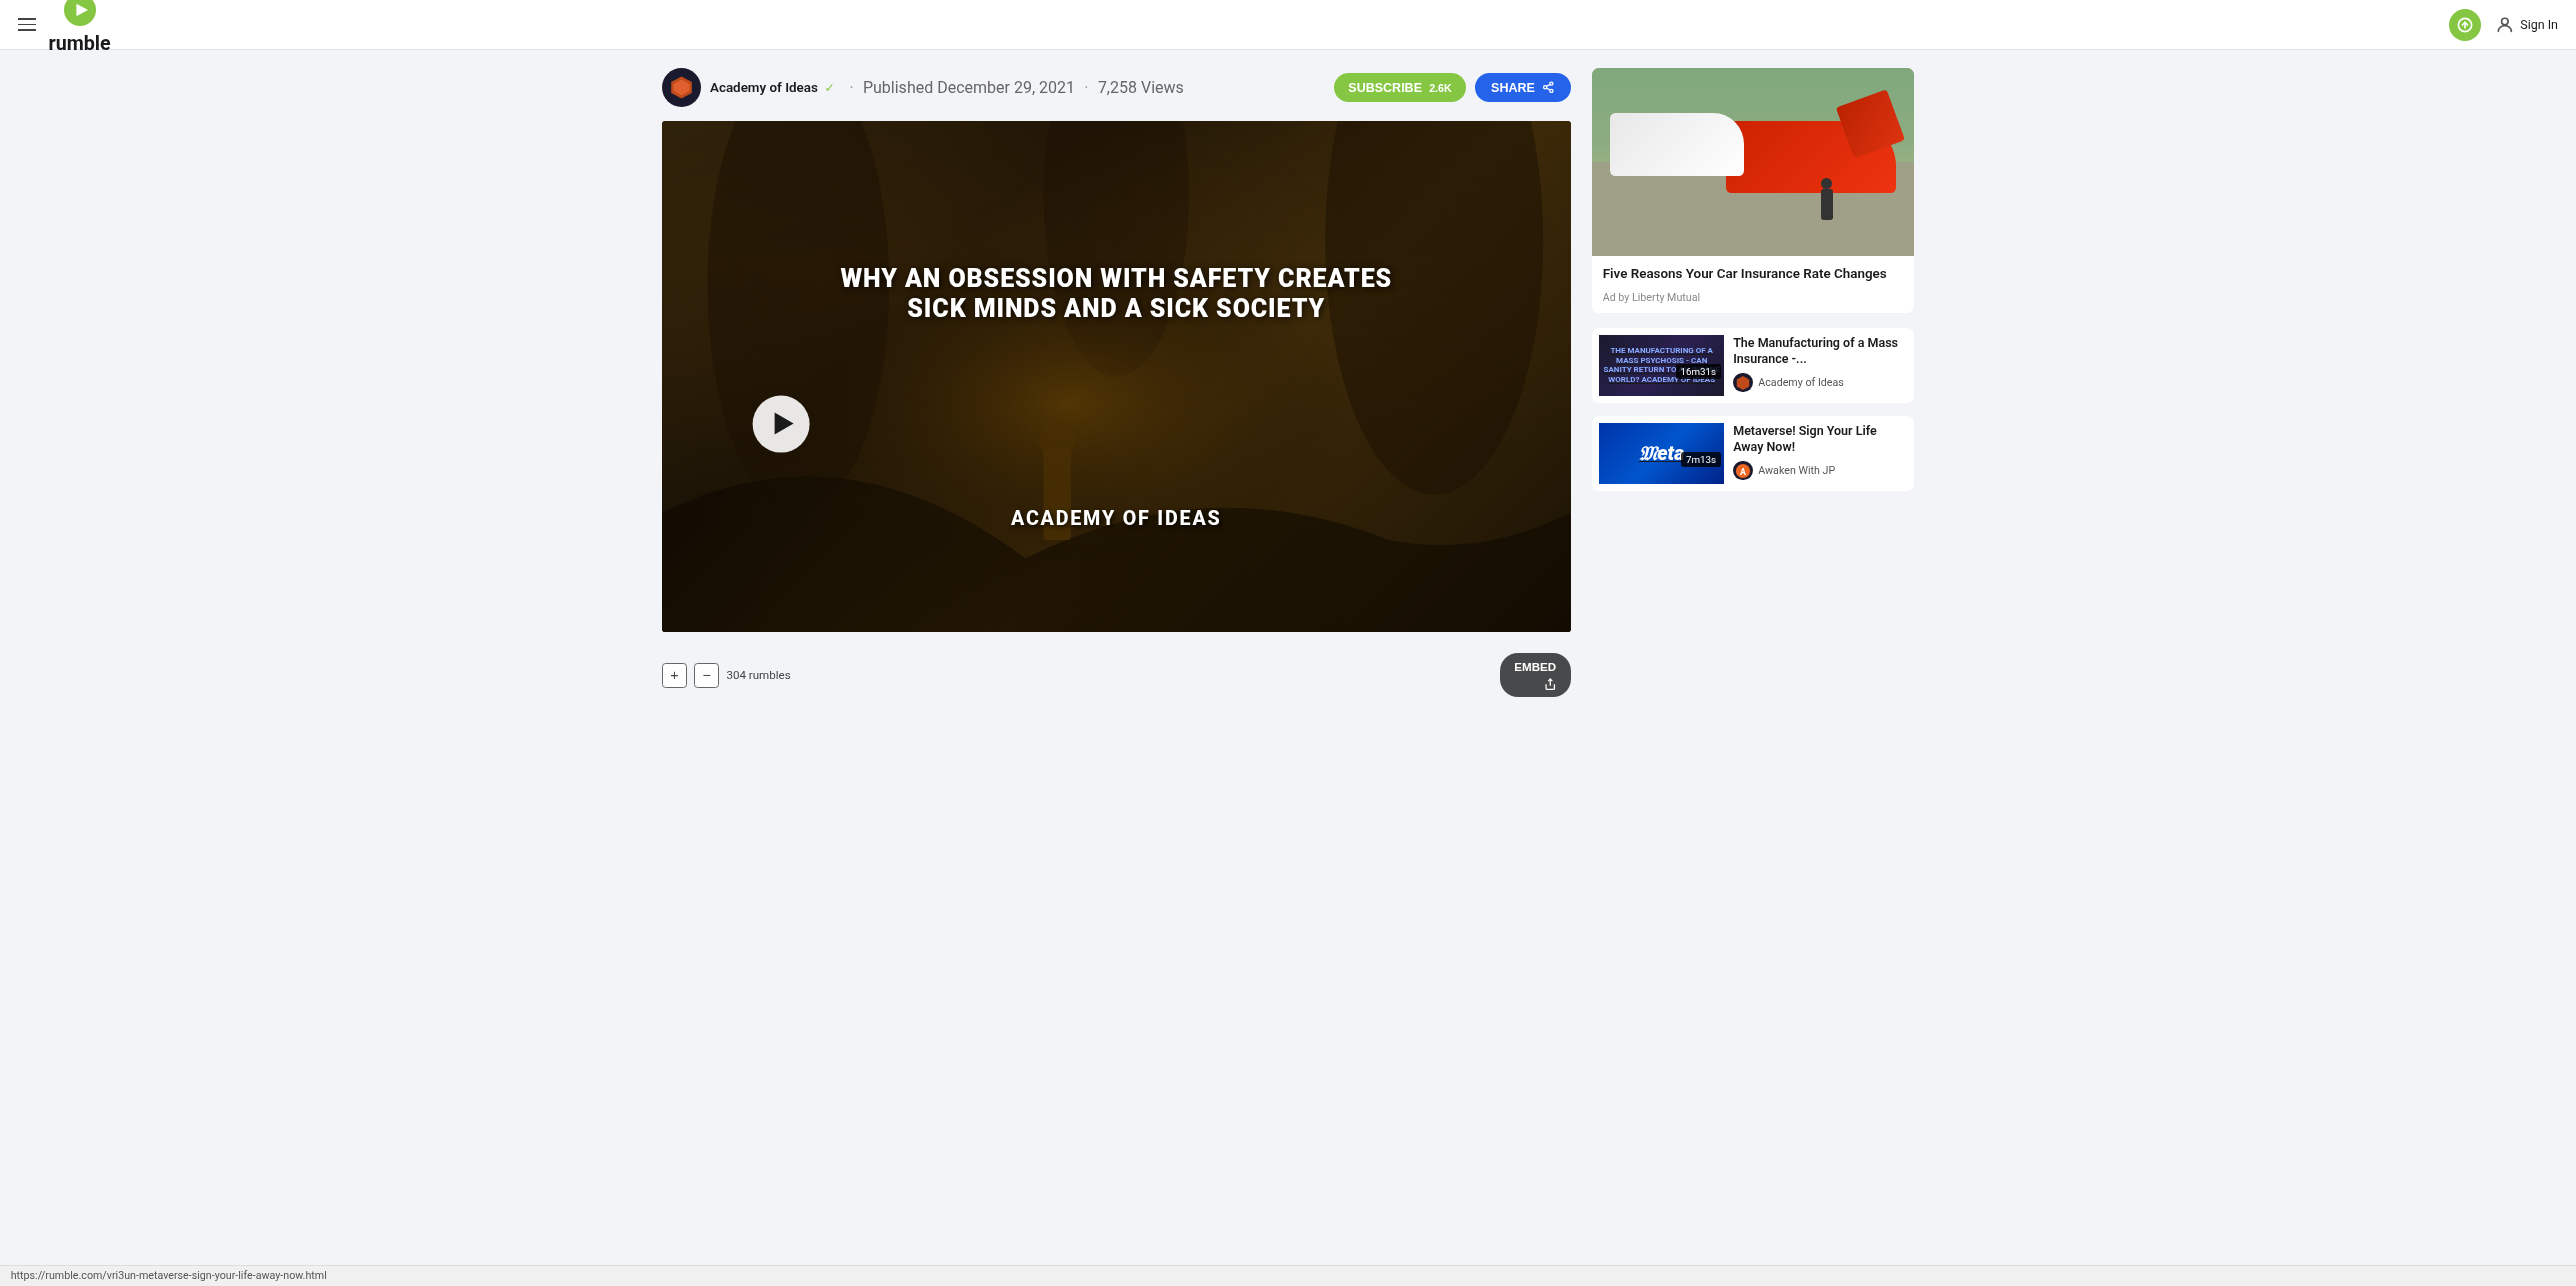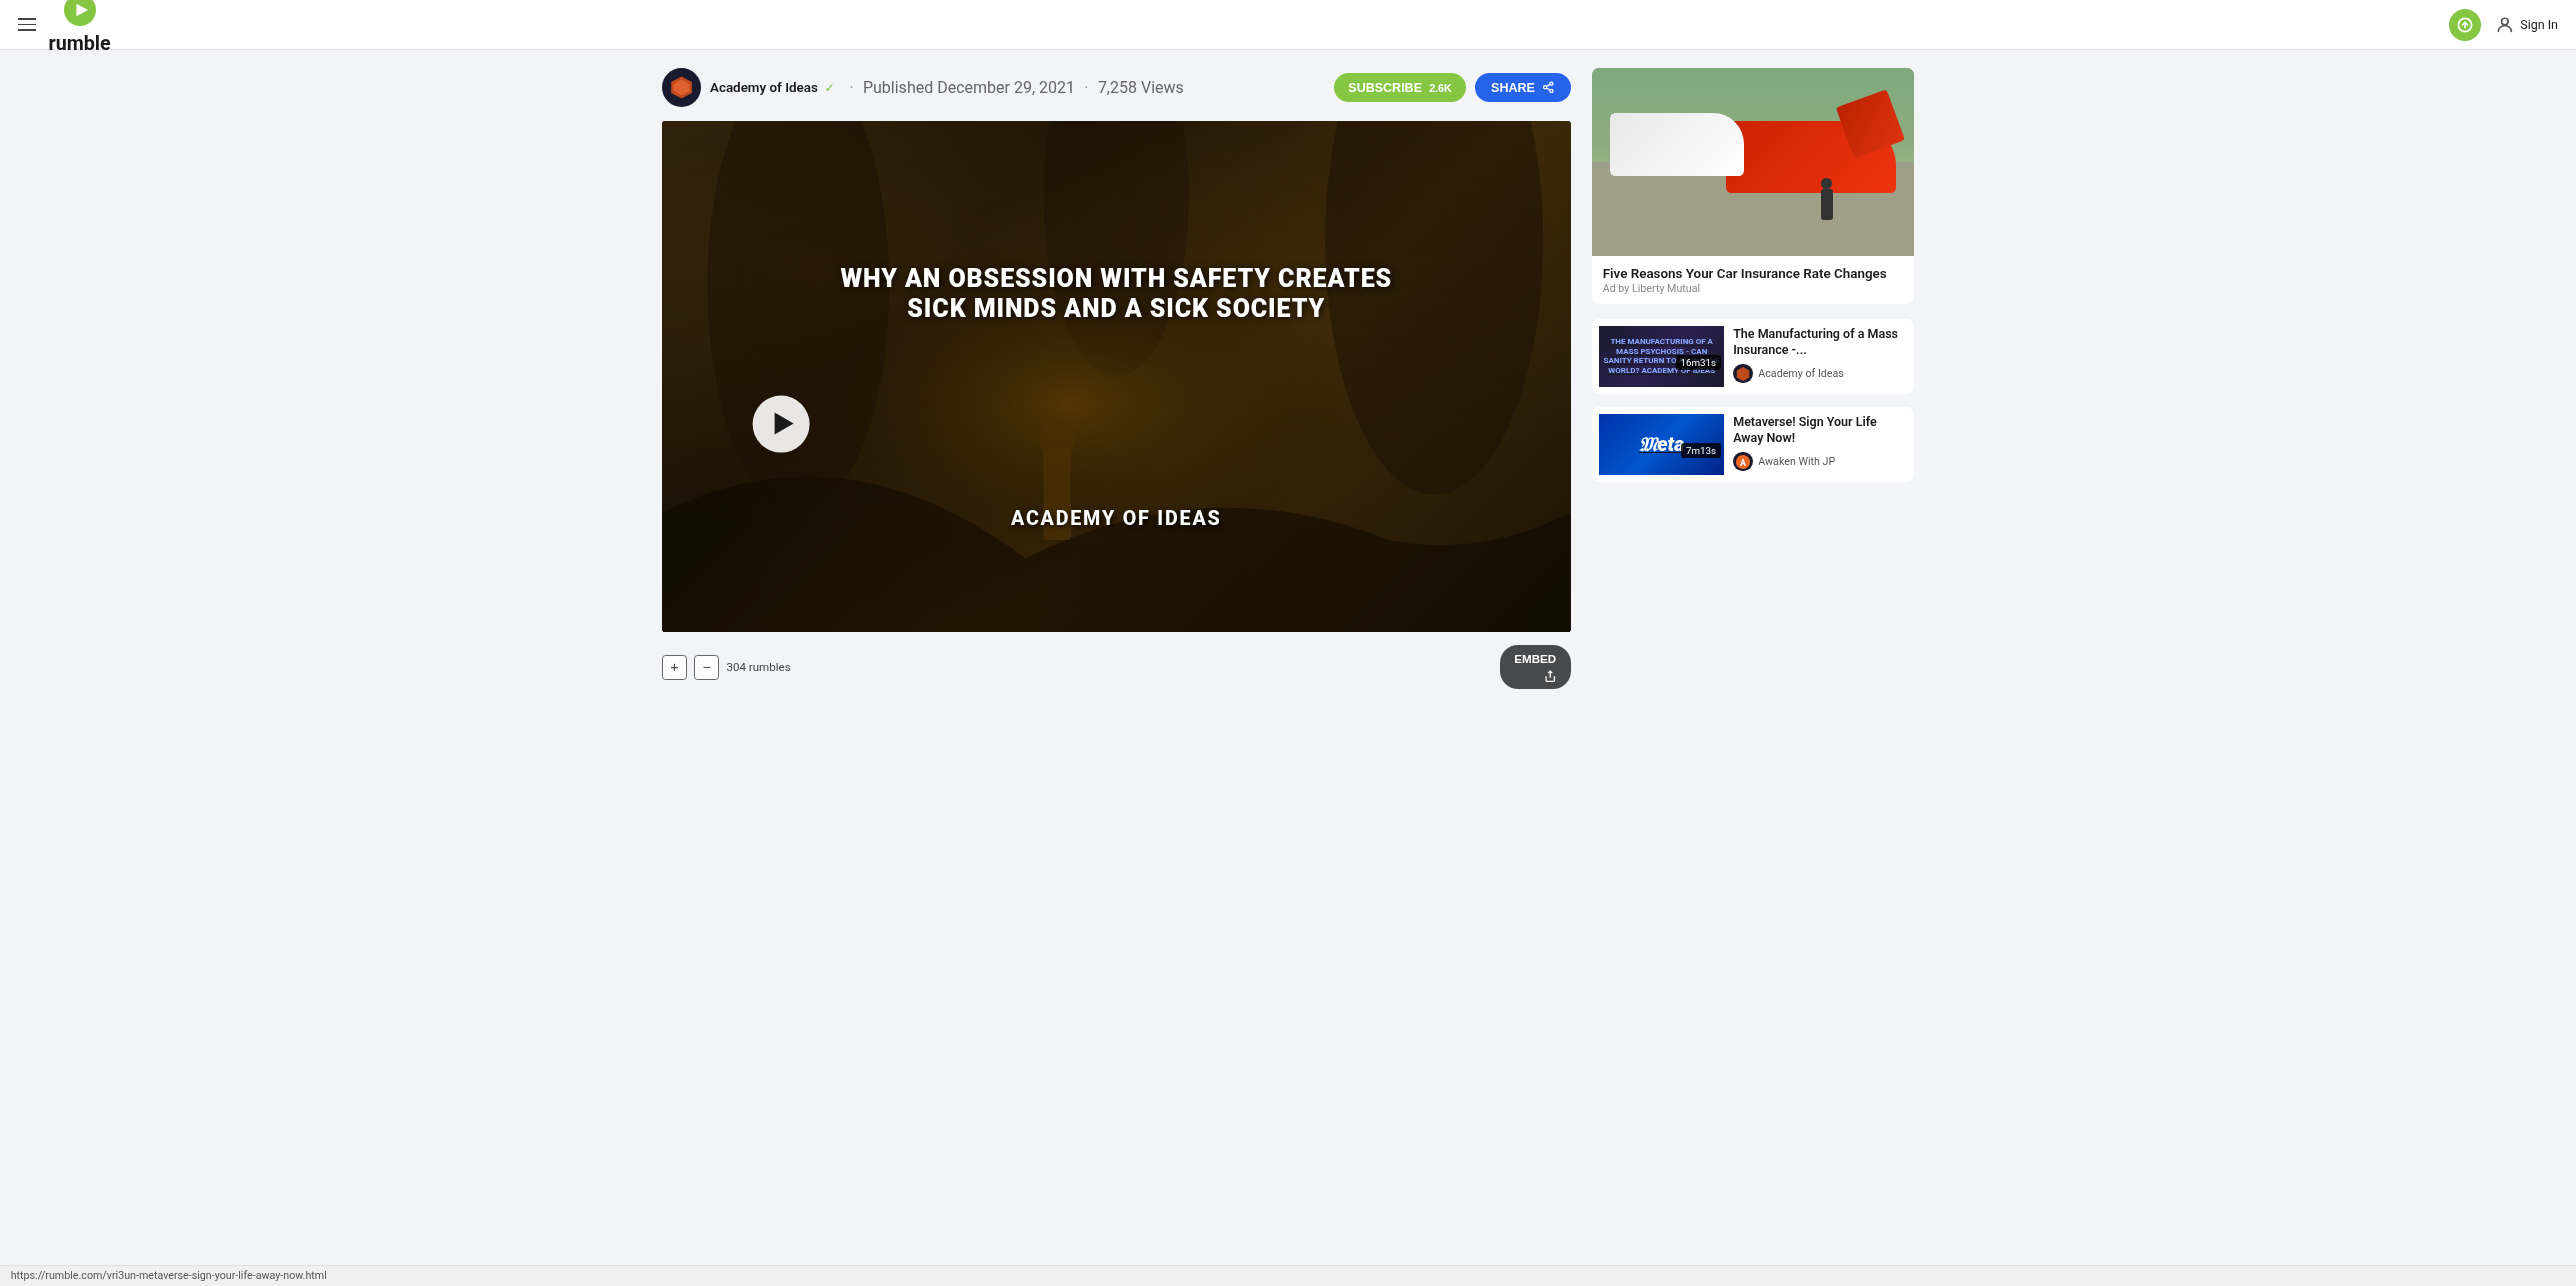--- a/index.html
+++ b/index.html
@@ -69,21 +69,21 @@
     .subscribe-count { font-size: 10.7px; }
     .share-btn {
       margin-left: 9px; background: #2563eb; color: #fff; border: none;
       border-radius: 18px; padding: 7.2px 16px; font-size: 12.5px; font-weight: 600;
       cursor: pointer; display: flex; align-items: center; gap: 7.2px;
     }
 
     
     .video-player {
       width: 100%; background: #1a1a1a; border-radius: 3.6px; overflow: hidden;
-      position: relative; aspect-ratio: 16/9; margin-bottom: 4px;
+      position: relative; aspect-ratio: 16/9; margin-bottom: 12px;
     }
     .video-bg {
       width: 100%; height: 100%; position: relative;
       background: linear-gradient(135deg, #2a1f0a 0%, #1a1205 30%, #3d2a08 60%, #1a1205 100%);
       display: flex; align-items: center; justify-content: center;
     }
     .video-title-overlay {
       position: absolute; top: 50%; left: 50%; transform: translate(-50%, -60%);
       color: #fff; text-align: center; width: 80%;
     }
@@ -139,21 +139,21 @@
       background: linear-gradient(135deg, #c8d8a0 0%, #a0b870 50%, #6b8c3a 100%);
       position: relative; overflow: hidden; display: flex; align-items: flex-end;
     }
     
     .parking-scene {
       width: 100%; height: 100%;
       background: linear-gradient(180deg, #87a87f 0%, #6b8860 40%, #a0a878 60%, #888870 100%);
       position: relative; overflow: hidden;
     }
     .ad-text { padding: 9px 10.7px; }
-    .ad-title { font-size: 13.4px; font-weight: 600; color: #1a1a1a; margin-bottom: 0; line-height: 1.3; }
+    .ad-title { font-size: 13.4px; font-weight: 600; color: #1a1a1a; margin-bottom: 9px; line-height: 1.3; }
     .ad-source { font-size: 10.7px; color: #888; }
 
     
     .related-video {
       display: flex; gap: 9px; margin-bottom: 12.5px; cursor: pointer; background: #fff;
       border-radius: 7.2px; overflow: hidden; padding: 7.2px;
     }
     .related-thumb {
       width: 125px; min-width: 125px; height: 61px; border-radius: 0; overflow: hidden;
       position: relative;

